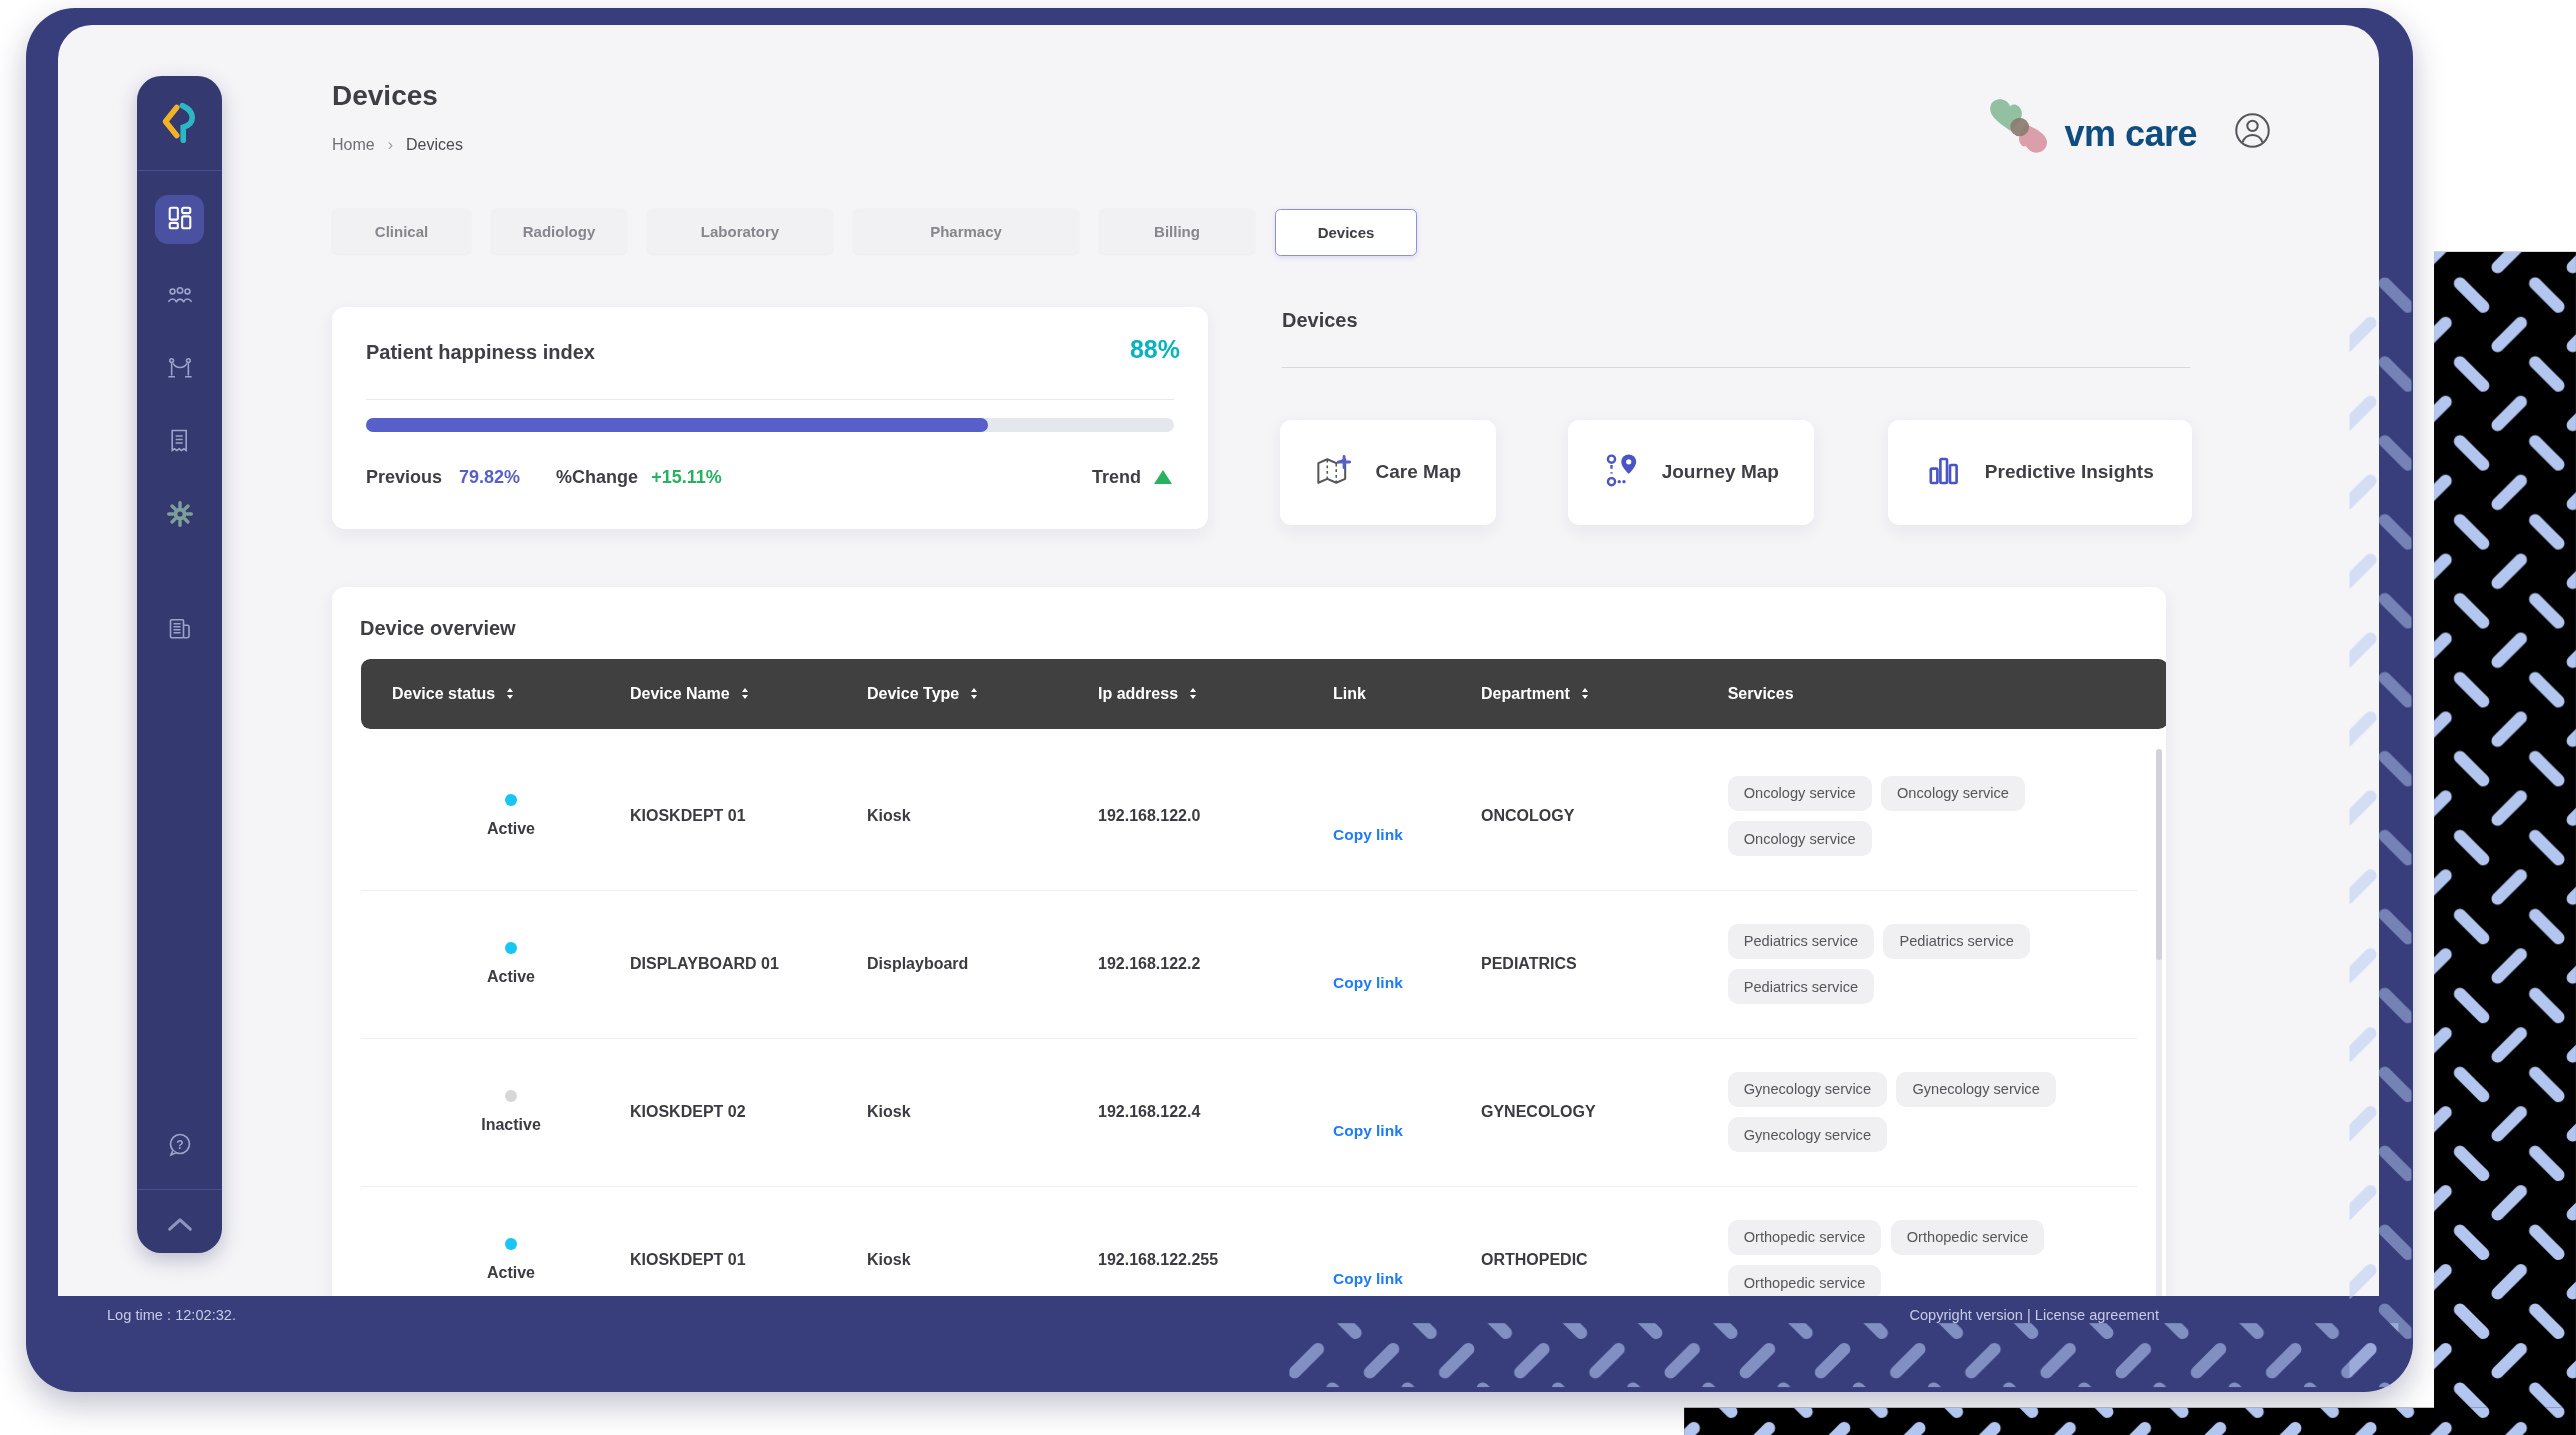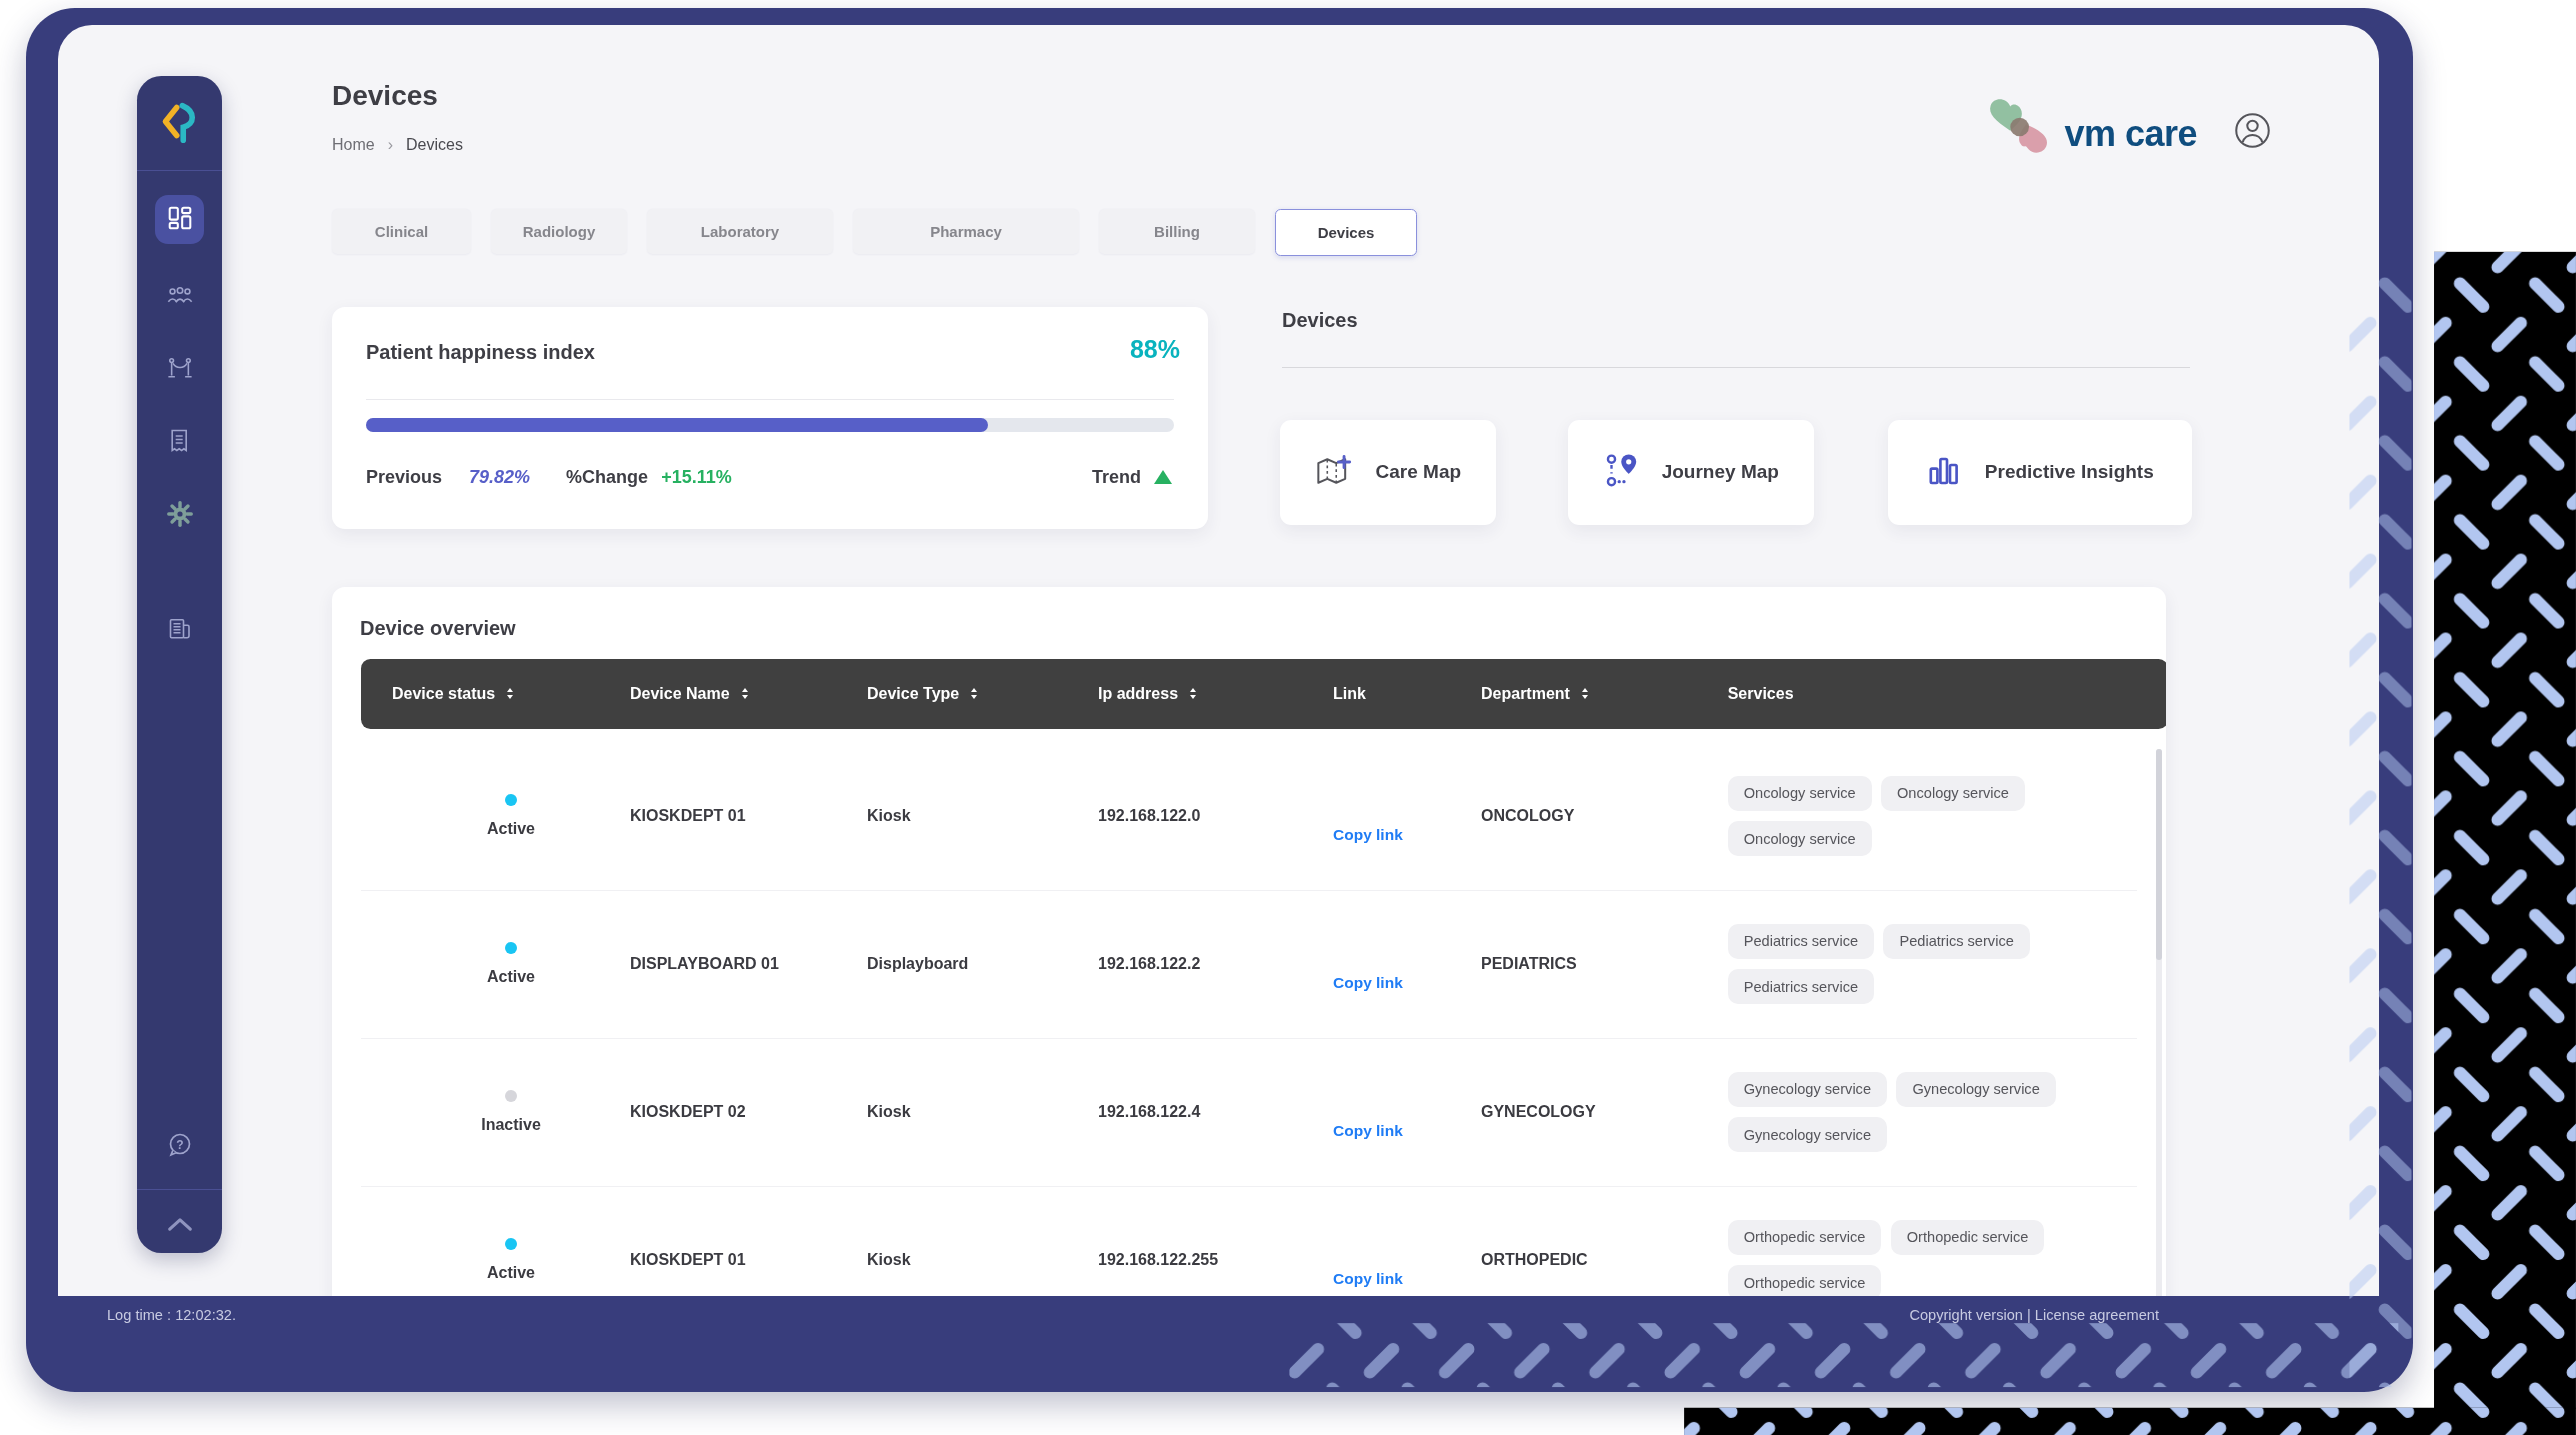--- a/index.html
+++ b/index.html
@@ -32,21 +32,21 @@
   .tab.active{background:#ffffff;border:1.9px solid #8A90DC;color:#3E3E45;box-shadow:0 1.9px 5.6px rgba(90,98,200,.18);}
   
   #happy{position:absolute;left:274px;top:282px;width:876px;height:222px;background:#fff;border-radius:13px;
     box-shadow:0 5.6px 17px rgba(40,45,90,.07);z-index:6;}
   #happy .title{position:absolute;left:34px;top:34px;font-size:20px;font-weight:700;color:#3E3E45;}
   #happy .value{position:absolute;right:28px;top:28px;font-size:25px;font-weight:700;color:#09B3BE;}
   #happy .div{position:absolute;left:34px;right:34px;top:92px;height:0.9px;background:#E9E9ED;}
   #happy .track{position:absolute;left:34px;top:111px;width:808px;height:14px;border-radius:7.5px;background:#E4E7ED;}
   #happy .fill{height:14px;border-radius:7.5px;background:#575FC8;width:50%;}
   #happy .stats{position:absolute;left:34px;top:160px;font-size:18px;font-weight:700;color:#3E3E45;display:flex;align-items:center;}
-  #happy .prev-val{color:#575FC8;margin-left:27px;font-style:italic;}
+  #happy .prev-val{color:#575FC8;margin-left:17px;}
   #happy .chg-lbl{margin-left:36px;}
   #happy .chg-val{color:#27B161;margin-left:13px;}
   #happy .trend{position:absolute;right:36px;top:160px;font-size:18px;font-weight:700;color:#3E3E45;display:flex;align-items:center;gap:13px;}
   .tri-up{width:0;height:0;border-left:9.4px solid transparent;border-right:9.4px solid transparent;border-bottom:14px solid #27B161;}
   
   #dev-head{position:absolute;left:1224px;top:284px;font-size:20px;font-weight:700;color:#3E3E45;z-index:6;}
   #dev-div{position:absolute;left:1224px;top:342px;width:908px;height:1.9px;background:#D8D8DC;z-index:6;}
   .qcard{position:absolute;top:395px;height:105px;background:#fff;border-radius:11.3px;z-index:6;cursor:pointer;
     box-shadow:0 5.6px 17px rgba(40,45,90,.07);display:flex;align-items:center;justify-content:center;gap:22.6px;}
   .qcard .lbl{font-size:19px;font-weight:700;color:#3E3E45;}

